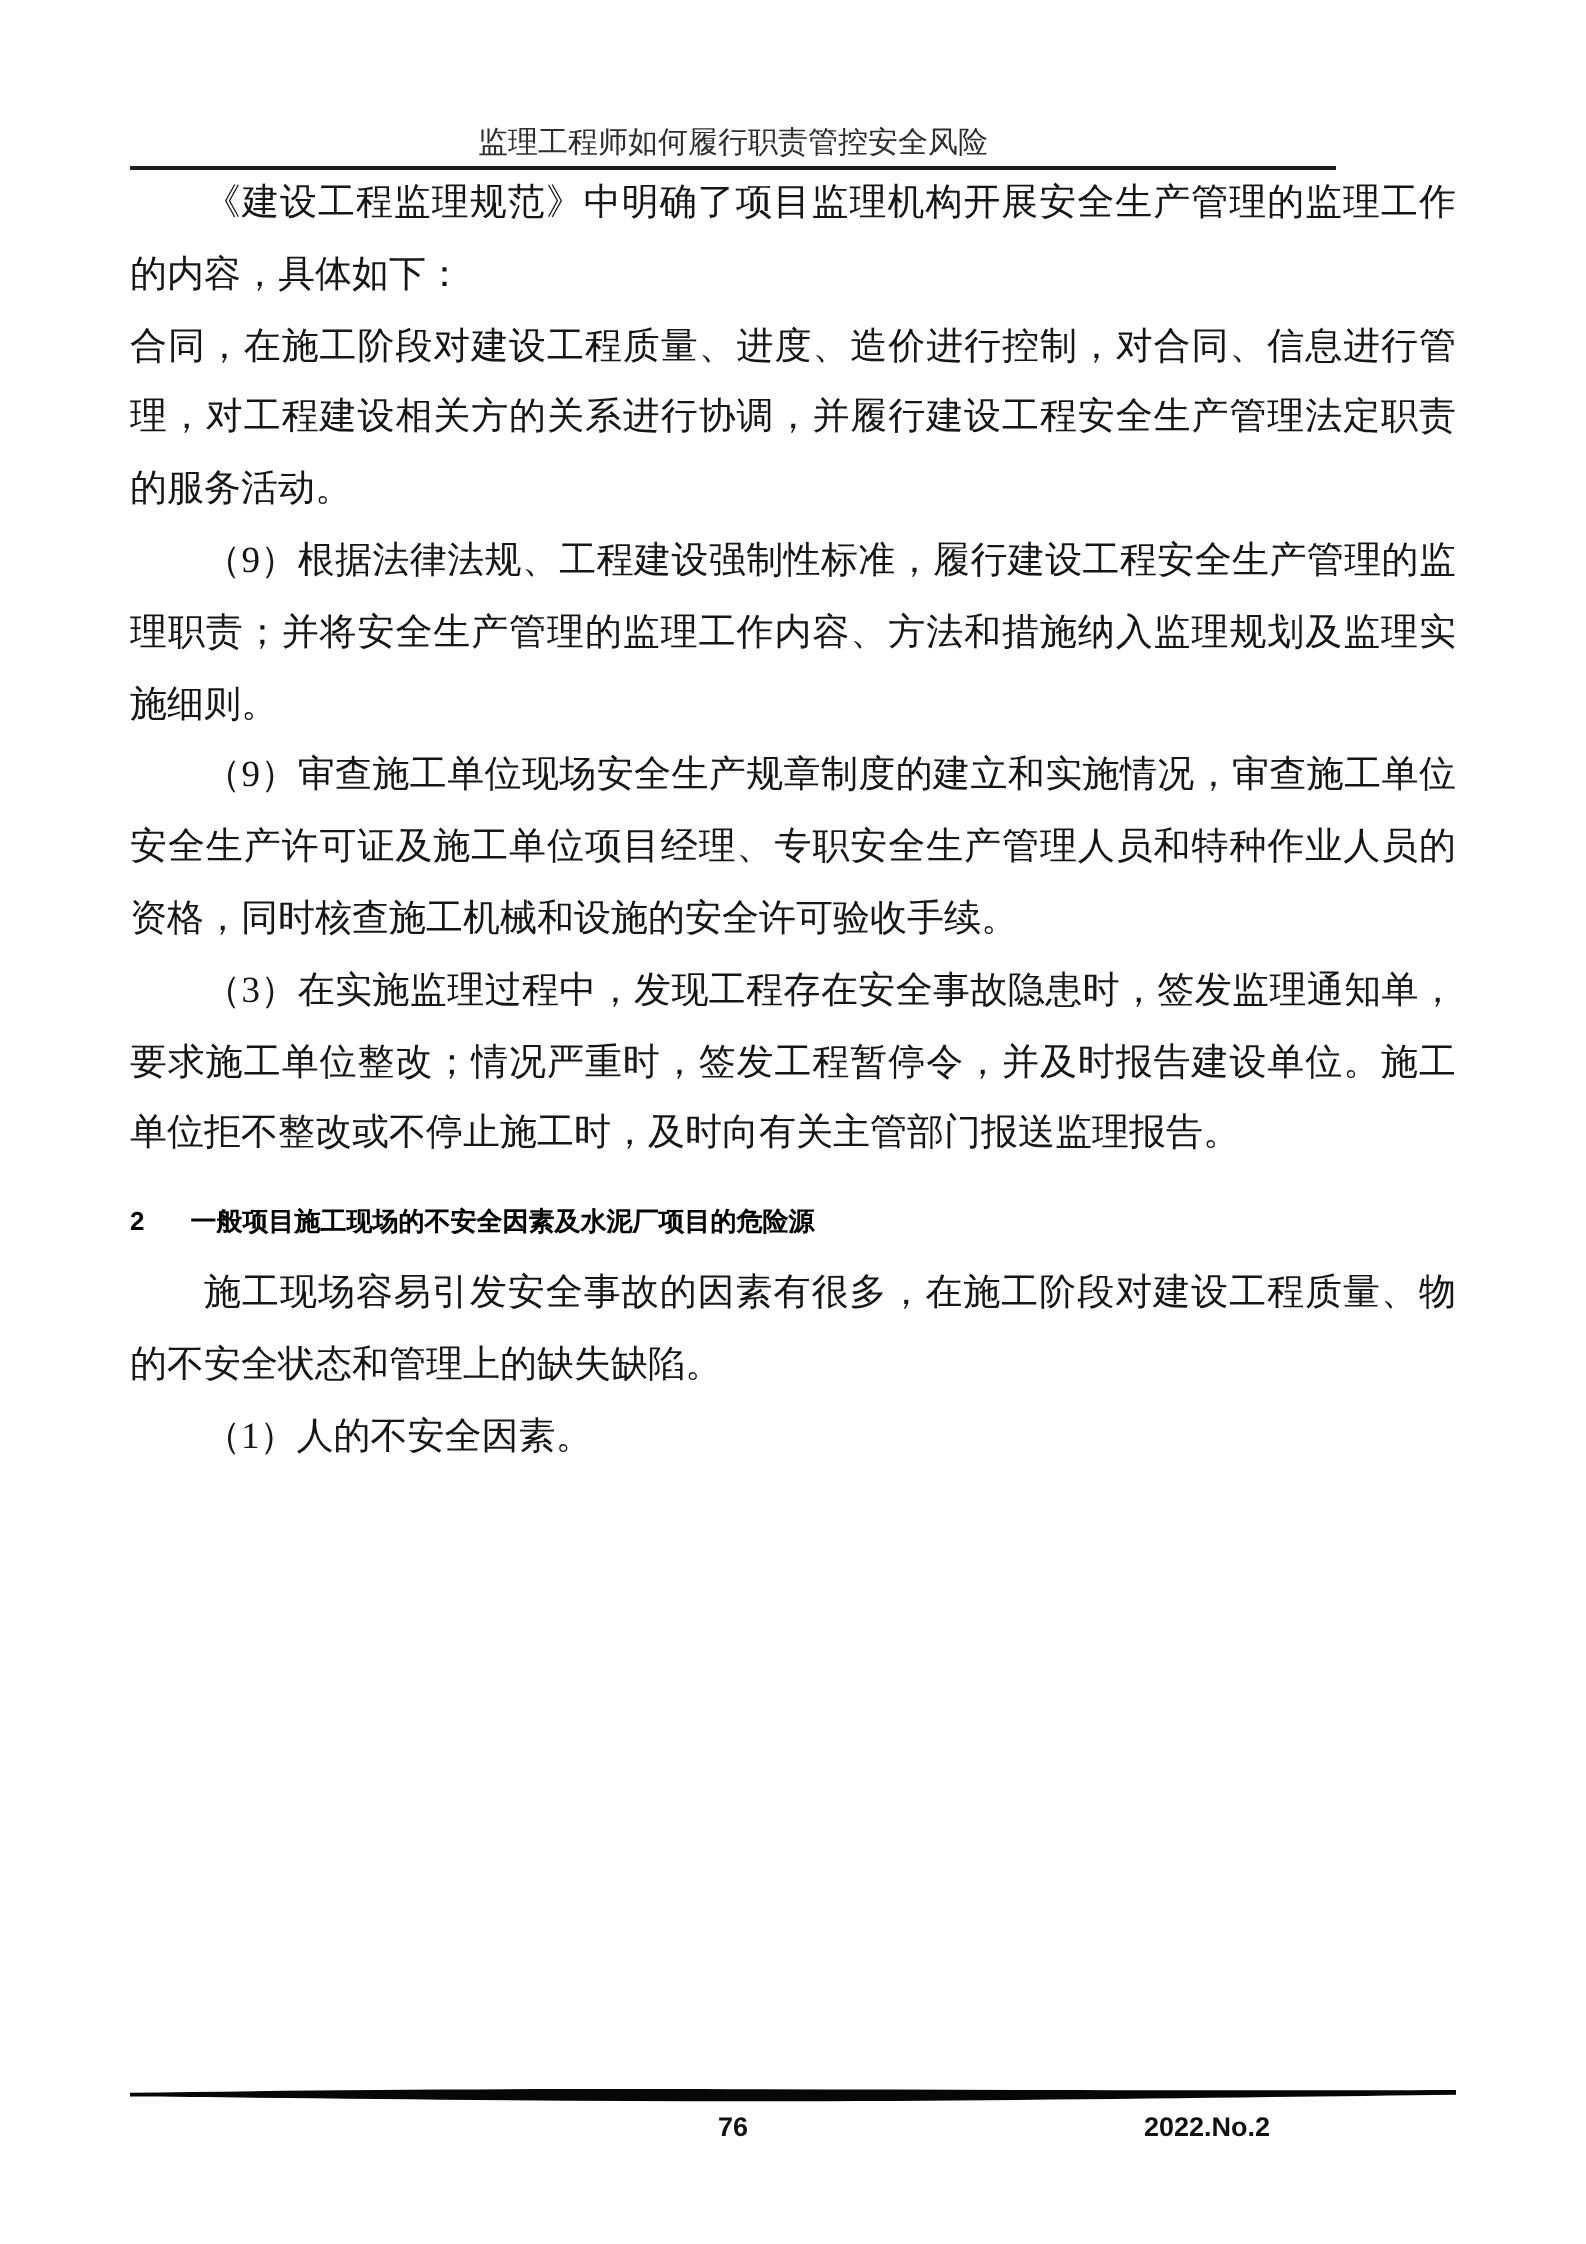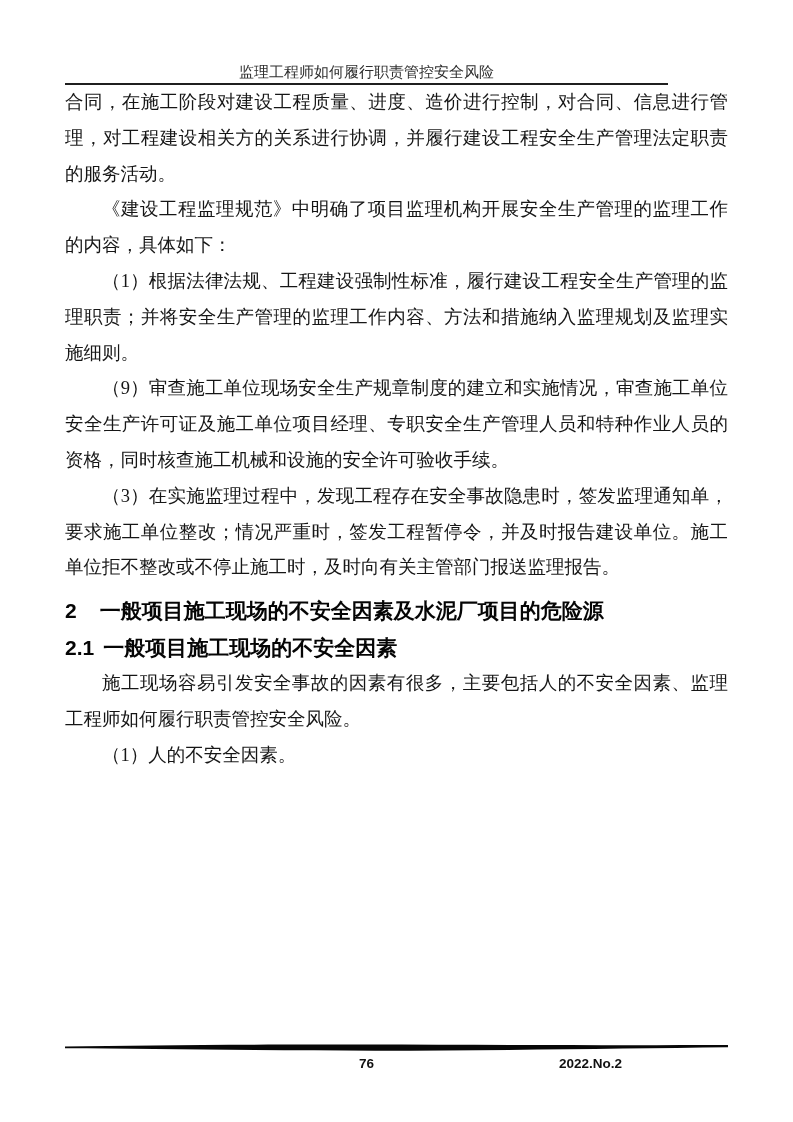--- a/index.html
+++ b/index.html
@@ -30,21 +30,21 @@
     line-height:35.8px;
     text-align:justify;
     text-justify:inter-ideograph;
   }
   .para { margin:0; text-indent:2em; }
   .para.no-indent { text-indent:0; }
   .h2 {
     margin:6px 0 0 0;
     font-family:"Liberation Sans","DejaVu Sans",sans-serif;
     font-weight:bold;
-    font-size:21px;
+    font-size:13px;
     line-height:38px;
     color:#050505;
     text-align:left;
     text-indent:0;
   }
   .h2 .h-num { display:inline-block; margin-right:23px; }
   .h3 {
     margin:0;
     font-family:"Liberation Sans","DejaVu Sans",sans-serif;
     font-weight:bold;
@@ -67,48 +67,45 @@
     font-family:"Liberation Sans","DejaVu Sans",sans-serif;
     font-size:13.5px;
     line-height:17px;
     color:#111111;
   }
   .page-num {
     position:absolute; left:0; right:0;
     text-align:center;
   }
   .issue {
-    position:absolute; right:46px; top:0;text-align:right;
+    position:absolute; right:33px; top:0;text-align:right;
   }
 </style>
 </head>
 <body>
 
 <div class="page">
 
   <div class="running-head">
     <span>监理工程师如何履行职责管控安全风险</span>
   </div>
 
   <div class="body-text">
+    <p class="para">《建设工程监理规范》中明确了项目监理机构开展安全生产管理的监理工作的内容，具体如下：</p>
     <p class="para no-indent">合同，在施工阶段对建设工程质量、进度、造价进行控制，对合同、信息进行管理，对工程建设相关方的关系进行协调，并履行建设工程安全生产管理法定职责的服务活动。</p>
-    <p class="para">《建设工程监理规范》中明确了项目监理机构开展安全生产管理的监理工作的内容，具体如下：</p>
-    <p class="para">（1）根据法律法规、工程建设强制性标准，履行建设工程安全生产管理的监理职责；并将安全生产管理的监理工作内容、方法和措施纳入监理规划及监理实施细则。</p>
+    <p class="para">（9）根据法律法规、工程建设强制性标准，履行建设工程安全生产管理的监理职责；并将安全生产管理的监理工作内容、方法和措施纳入监理规划及监理实施细则。</p>
     <p class="para">（9）审查施工单位现场安全生产规章制度的建立和实施情况，审查施工单位安全生产许可证及施工单位项目经理、专职安全生产管理人员和特种作业人员的资格，同时核查施工机械和设施的安全许可验收手续。</p>
     <p class="para">（3）在实施监理过程中，发现工程存在安全事故隐患时，签发监理通知单，要求施工单位整改；情况严重时，签发工程暂停令，并及时报告建设单位。施工单位拒不整改或不停止施工时，及时向有关主管部门报送监理报告。</p>
 
     <h2 class="h2">
       <span class="h-num">2</span><span>一般项目施工现场的不安全因素及水泥厂项目的危险源</span>
     </h2>
 
-    <h3 class="h3">
-      <span class="h-num">2.1</span><span>一般项目施工现场的不安全因素</span>
-    </h3>
 
-    <p class="para">施工现场容易引发安全事故的因素有很多，主要包括人的不安全因素、监理工程师如何履行职责管控安全风险。</p>
+    <p class="para">施工现场容易引发安全事故的因素有很多，在施工阶段对建设工程质量、物的不安全状态和管理上的缺失缺陷。</p>
     <p class="para">（1）人的不安全因素。</p>
   </div>
 
   <div class="footer">
     <svg class="footer-rule-svg" viewBox="0 0 663 10" preserveAspectRatio="none" aria-hidden="true">
       <path d="M0,3.8 C80,2.4 180,1.4 300,1.8 C430,2.2 560,2.6 663,2.2
                L663,4.8 C560,6.2 440,8.4 310,8.5 C200,8.5 85,6.6 0,5.9 Z" fill="#070707"></path>
     </svg>
     <div class="footer-row">
       <span class="page-num">76</span>

